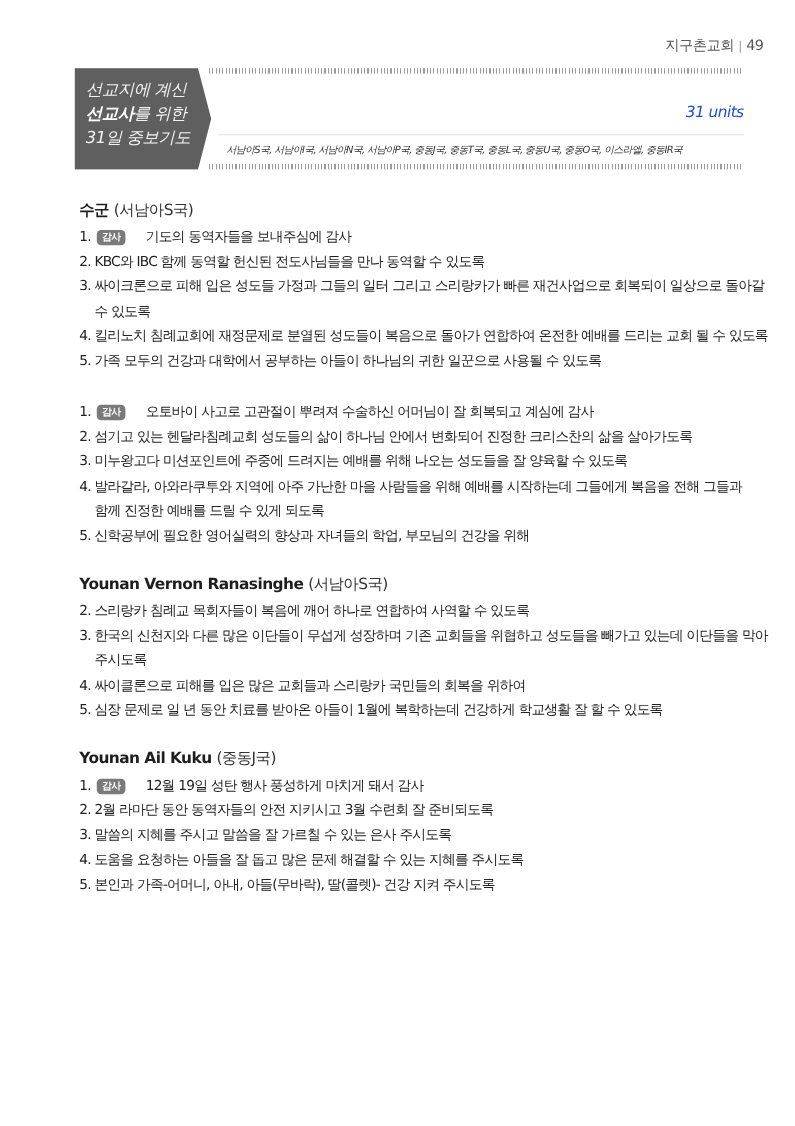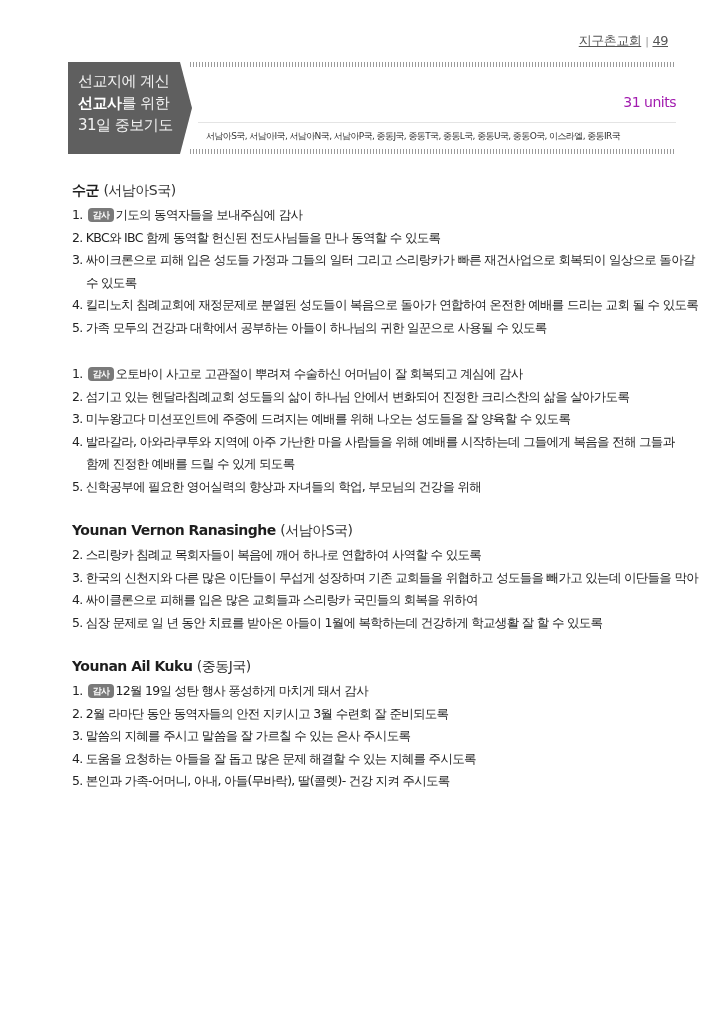--- a/index.html
+++ b/index.html
@@ -1,26 +1,25 @@
 <!DOCTYPE html>
 <html><head>
 <meta charset="utf-8">
 <style>
   html, body { margin:0; padding:0; }
   body {
     width:723px; height:1024px; background:#ffffff; position:relative; overflow:hidden;
     font-family: "DejaVu Sans", "Liberation Sans", sans-serif; color:#2a2a2a;
   }
   .running-head {
-    position:absolute; top:32px; right:55px; font-size:13px; color:#555;
+    position:absolute; top:32px; right:29px; font-size:13px; color:#555;
     letter-spacing:-0.5px;
-    text-decoration:underline;
   }
   .running-head .sep { color:#999; margin:0 4px; font-size:11px; }
-  .banner { position:absolute; top:62px; left:68px; width:608px; height:92px; }
+  .banner { position:absolute; top:62px; left:68px; width:608px; height:92px;font-style:italic; }
   .banner-dots {
     position:absolute; left:122px; right:0; height:5px;
     background: repeating-linear-gradient(90deg, #9a9a9a 0 1px, #ffffff 1px 3px);
   }
   .banner-dots.top { top:0; }
   .banner-dots.bottom { bottom:0; }
   .banner-left {
     position:absolute; top:0; left:0; width:112px; height:92px; background:#5f5f5f;
     color:#f2f2f2; font-size:15px; line-height:22px; padding:8px 0 0 10px; box-sizing:border-box;
     letter-spacing:-0.5px;
@@ -29,35 +28,35 @@
   .banner-arrow {
     position:absolute; top:0; left:112px; width:0; height:0;
     border-top:46px solid transparent; border-bottom:46px solid transparent; border-left:12px solid #5f5f5f;
   }
   .banner-title {
     position:absolute; top:22px; left:138px; font-size:22px; color:#3a3a3a; letter-spacing:-1px;
   }
   .banner-title .small { font-size:14px; font-weight:bold; margin:0 4px; }
   .banner-title .tail { font-size:15px; font-weight:bold; color:#3a3a3a; margin-left:4px; }
   .banner-units {
-    position:absolute; top:32px; right:0; font-size:14px; color:#a21caf; letter-spacing:-0.5px;
+    position:absolute; top:32px; right:0; font-size:14px; color:#1d4ed8; letter-spacing:-0.5px;
   }
   .banner-line { position:absolute; top:60px; left:130px; right:0; height:1px; background:#e4e4e4; }
   .banner-countries {
     position:absolute; top:68px; left:138px; font-size:9px; color:#333; letter-spacing:-0.6px;
   }
   .content { position:absolute; top:182px; left:72px; right:40px; }
   .section { margin-bottom:24px; }
   .sec-title { font-size:14px; font-weight:bold; color:#1e1e1e; letter-spacing:-0.5px; height:22px; }
   .sec-title .region { font-weight:normal; color:#333; }
   .item { font-size:12.5px; line-height:22.5px; color:#222; letter-spacing:-0.7px; white-space:nowrap; }
   .item .cont { display:block; padding-left:14px; }
   .badge {
     display:inline-block; background:#7a7a7a; color:#fff; font-size:9px; font-weight:bold;
-    border-radius:4px; padding:0 5px; line-height:14px; margin:0 1px 0 2px; vertical-align:1px;
+    border-radius:4px; padding:0 5px; line-height:14px; margin:0 18px 0 2px; vertical-align:1px;
   }
 </style>
 </head>
 <body>
 
 <div class="running-head">
   <span>지구촌교회</span><span class="sep">|</span><span>49</span>
 </div>
 
 <div class="banner">
@@ -89,21 +88,21 @@
     <div class="item"><span>1.</span> <span class="badge">감사</span><span>오토바이 사고로 고관절이 뿌려져 수술하신 어머님이 잘 회복되고 계심에 감사</span></div>
     <div class="item"><span>2.</span> <span>섬기고 있는 헨달라침례교회 성도들의 삶이 하나님 안에서 변화되어 진정한 크리스찬의 삶을 살아가도록</span></div>
     <div class="item"><span>3.</span> <span>미누왕고다 미션포인트에 주중에 드려지는 예배를 위해 나오는 성도들을 잘 양육할 수 있도록</span></div>
     <div class="item"><span>4.</span> <span>발라갈라, 아와라쿠투와 지역에 아주 가난한 마을 사람들을 위해 예배를 시작하는데 그들에게 복음을 전해 그들과</span><span class="cont">함께 진정한 예배를 드릴 수 있게 되도록</span></div>
     <div class="item"><span>5.</span> <span>신학공부에 필요한 영어실력의 향상과 자녀들의 학업, 부모님의 건강을 위해</span></div>
   </div>
 
   <div class="section">
     <div class="sec-title"><span>Younan Vernon Ranasinghe</span> <span class="region">(서남아S국)</span></div>
     <div class="item"><span>2.</span> <span>스리랑카 침례교 목회자들이 복음에 깨어 하나로 연합하여 사역할 수 있도록</span></div>
-    <div class="item"><span>3.</span> <span>한국의 신천지와 다른 많은 이단들이 무섭게 성장하며 기존 교회들을 위협하고 성도들을 빼가고 있는데 이단들을 막아</span></div>
+    <div class="item"><span>3.</span> <span>한국의 신천지와 다른 많은 이단들이 무섭게 성장하며 기존 교회들을 위협하고 성도들을 빼가고 있는데 이단들을 막아</span><span class="cont">주시도록</span></div>
     <div class="item"><span>4.</span> <span>싸이클론으로 피해를 입은 많은 교회들과 스리랑카 국민들의 회복을 위하여</span></div>
     <div class="item"><span>5.</span> <span>심장 문제로 일 년 동안 치료를 받아온 아들이 1월에 복학하는데 건강하게 학교생활 잘 할 수 있도록</span></div>
   </div>
 
   <div class="section">
     <div class="sec-title"><span>Younan Ail Kuku</span> <span class="region">(중동J국)</span></div>
     <div class="item"><span>1.</span> <span class="badge">감사</span><span>12월 19일 성탄 행사 풍성하게 마치게 돼서 감사</span></div>
     <div class="item"><span>2.</span> <span>2월 라마단 동안 동역자들의 안전 지키시고 3월 수련회 잘 준비되도록</span></div>
     <div class="item"><span>3.</span> <span>말씀의 지혜를 주시고 말씀을 잘 가르칠 수 있는 은사 주시도록</span></div>
     <div class="item"><span>4.</span> <span>도움을 요청하는 아들을 잘 돕고 많은 문제 해결할 수 있는 지혜를 주시도록</span></div>

